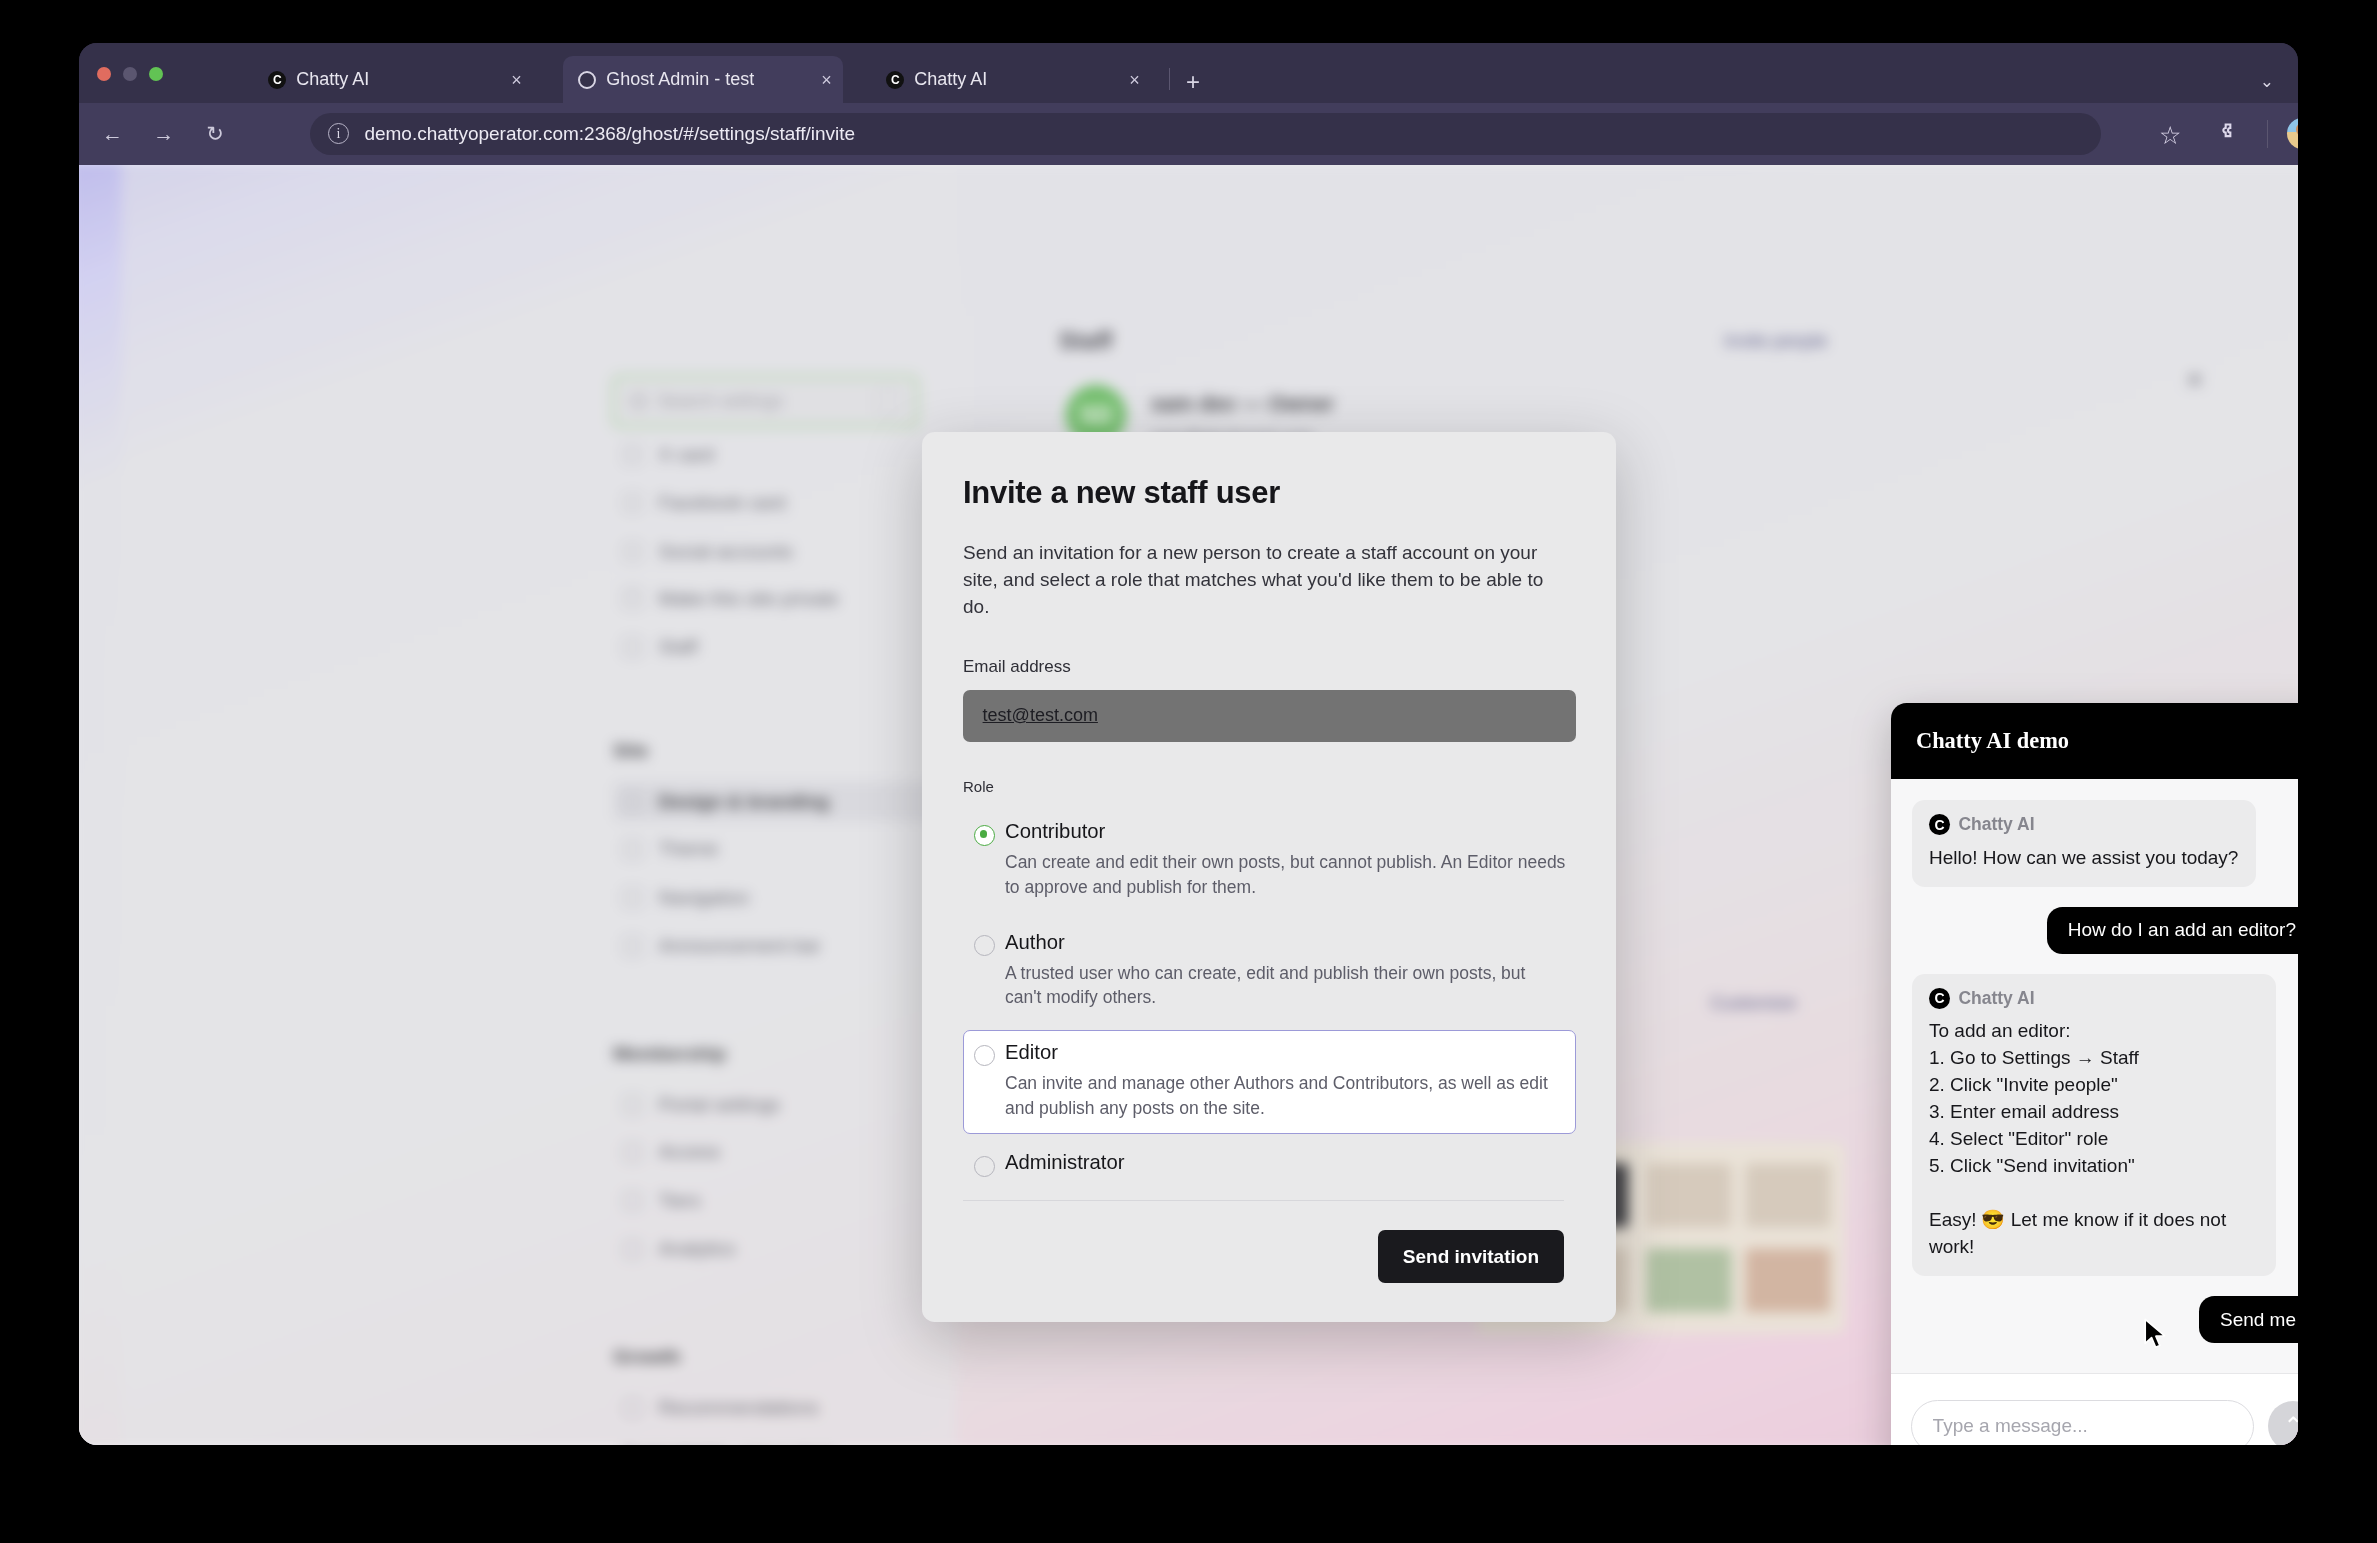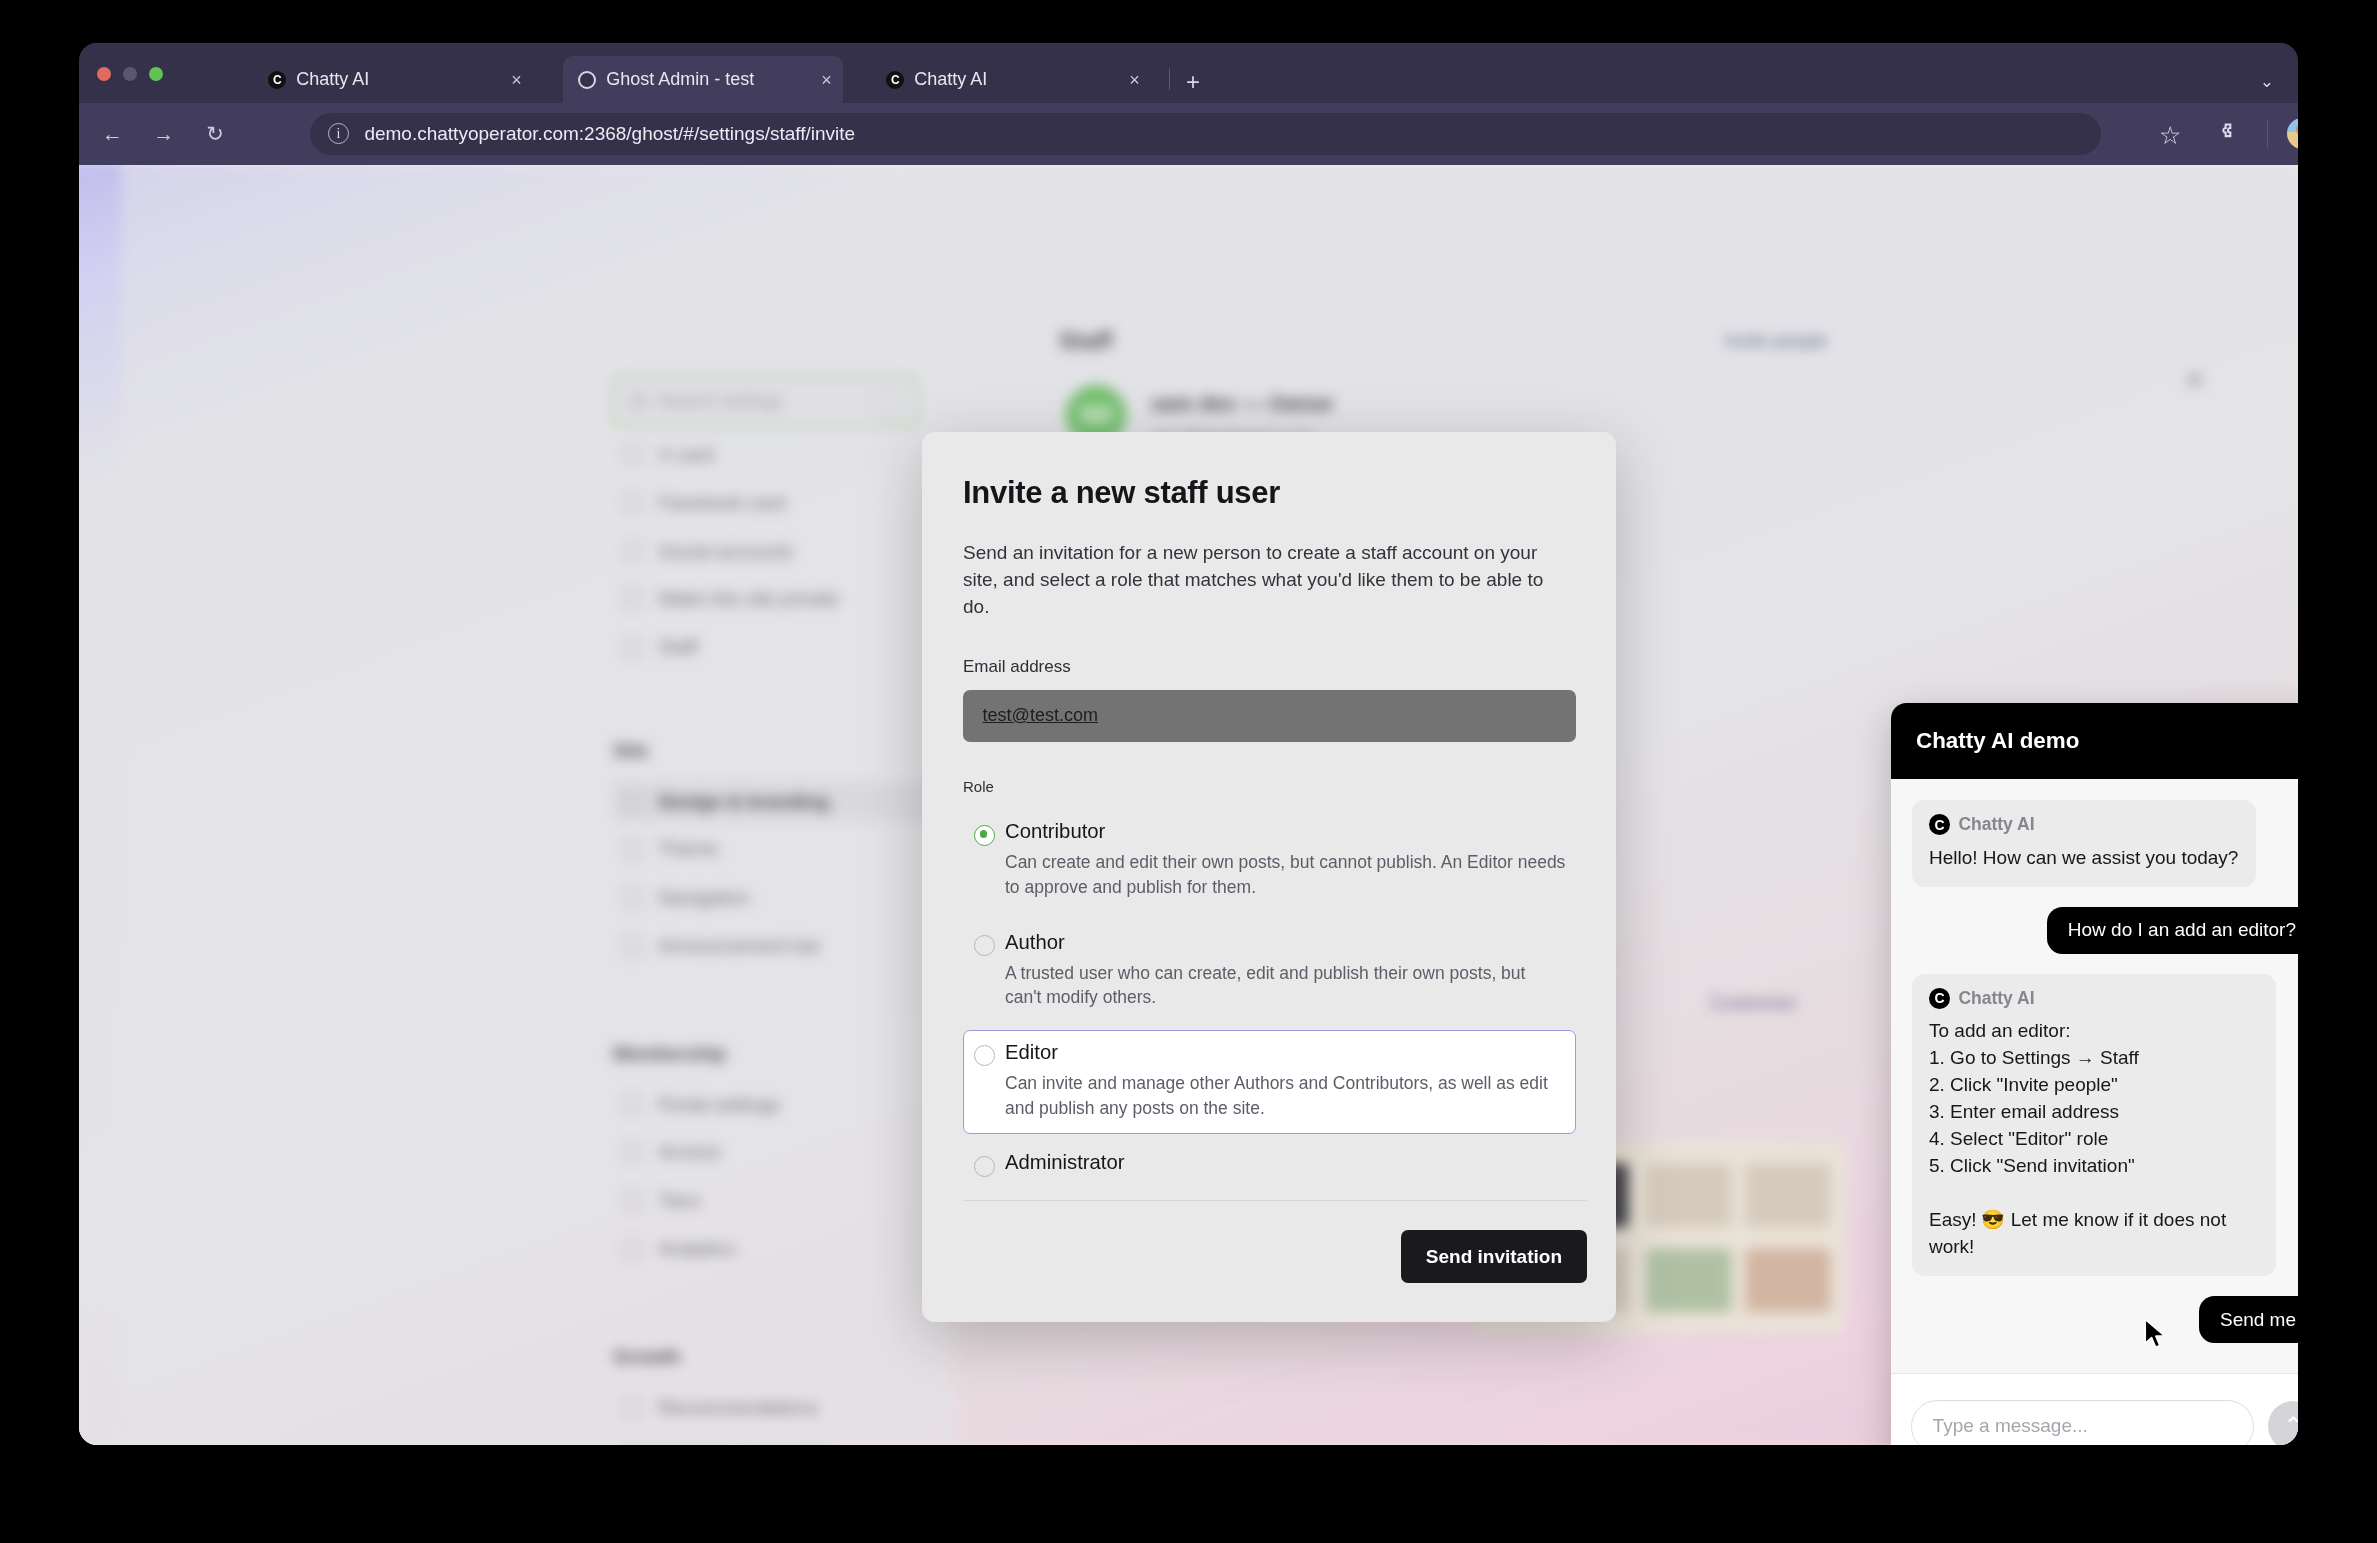--- a/index.html
+++ b/index.html
@@ -448,21 +448,21 @@
   .role-desc {
     font-size: 17.5px;
     line-height: 1.4;
     color: #5d5d69;
     width: 561px;
   }
 
   .modal-footer {
     position: absolute;
     left: 41px;
-    right: 29px;
+    right: 52px;
     bottom: 39px;
     border-top: 1.4px solid #d7d7db;
     padding-top: 29px;
     display: flex;
     justify-content: flex-end;
   }
   .send-btn {
     background: #1a1a1e;
     color: #ffffff;
     font-size: 19px;
@@ -487,20 +487,21 @@
     display: flex;
     flex-direction: column;
   }
   .chat-header {
     height: 76px;
     background: #000000;
     display: flex;
     align-items: center;
     padding: 0 25px;
     flex: 0 0 auto;
+    font-family: Liberation Serif, serif;
   }
   .chat-title {
     color: #ffffff;
     font-size: 22.4px;
     font-weight: bold;
   }
   .chat-body {
     flex: 1 1 auto;
     padding: 21px 21px 0 21px;
     overflow: hidden;

